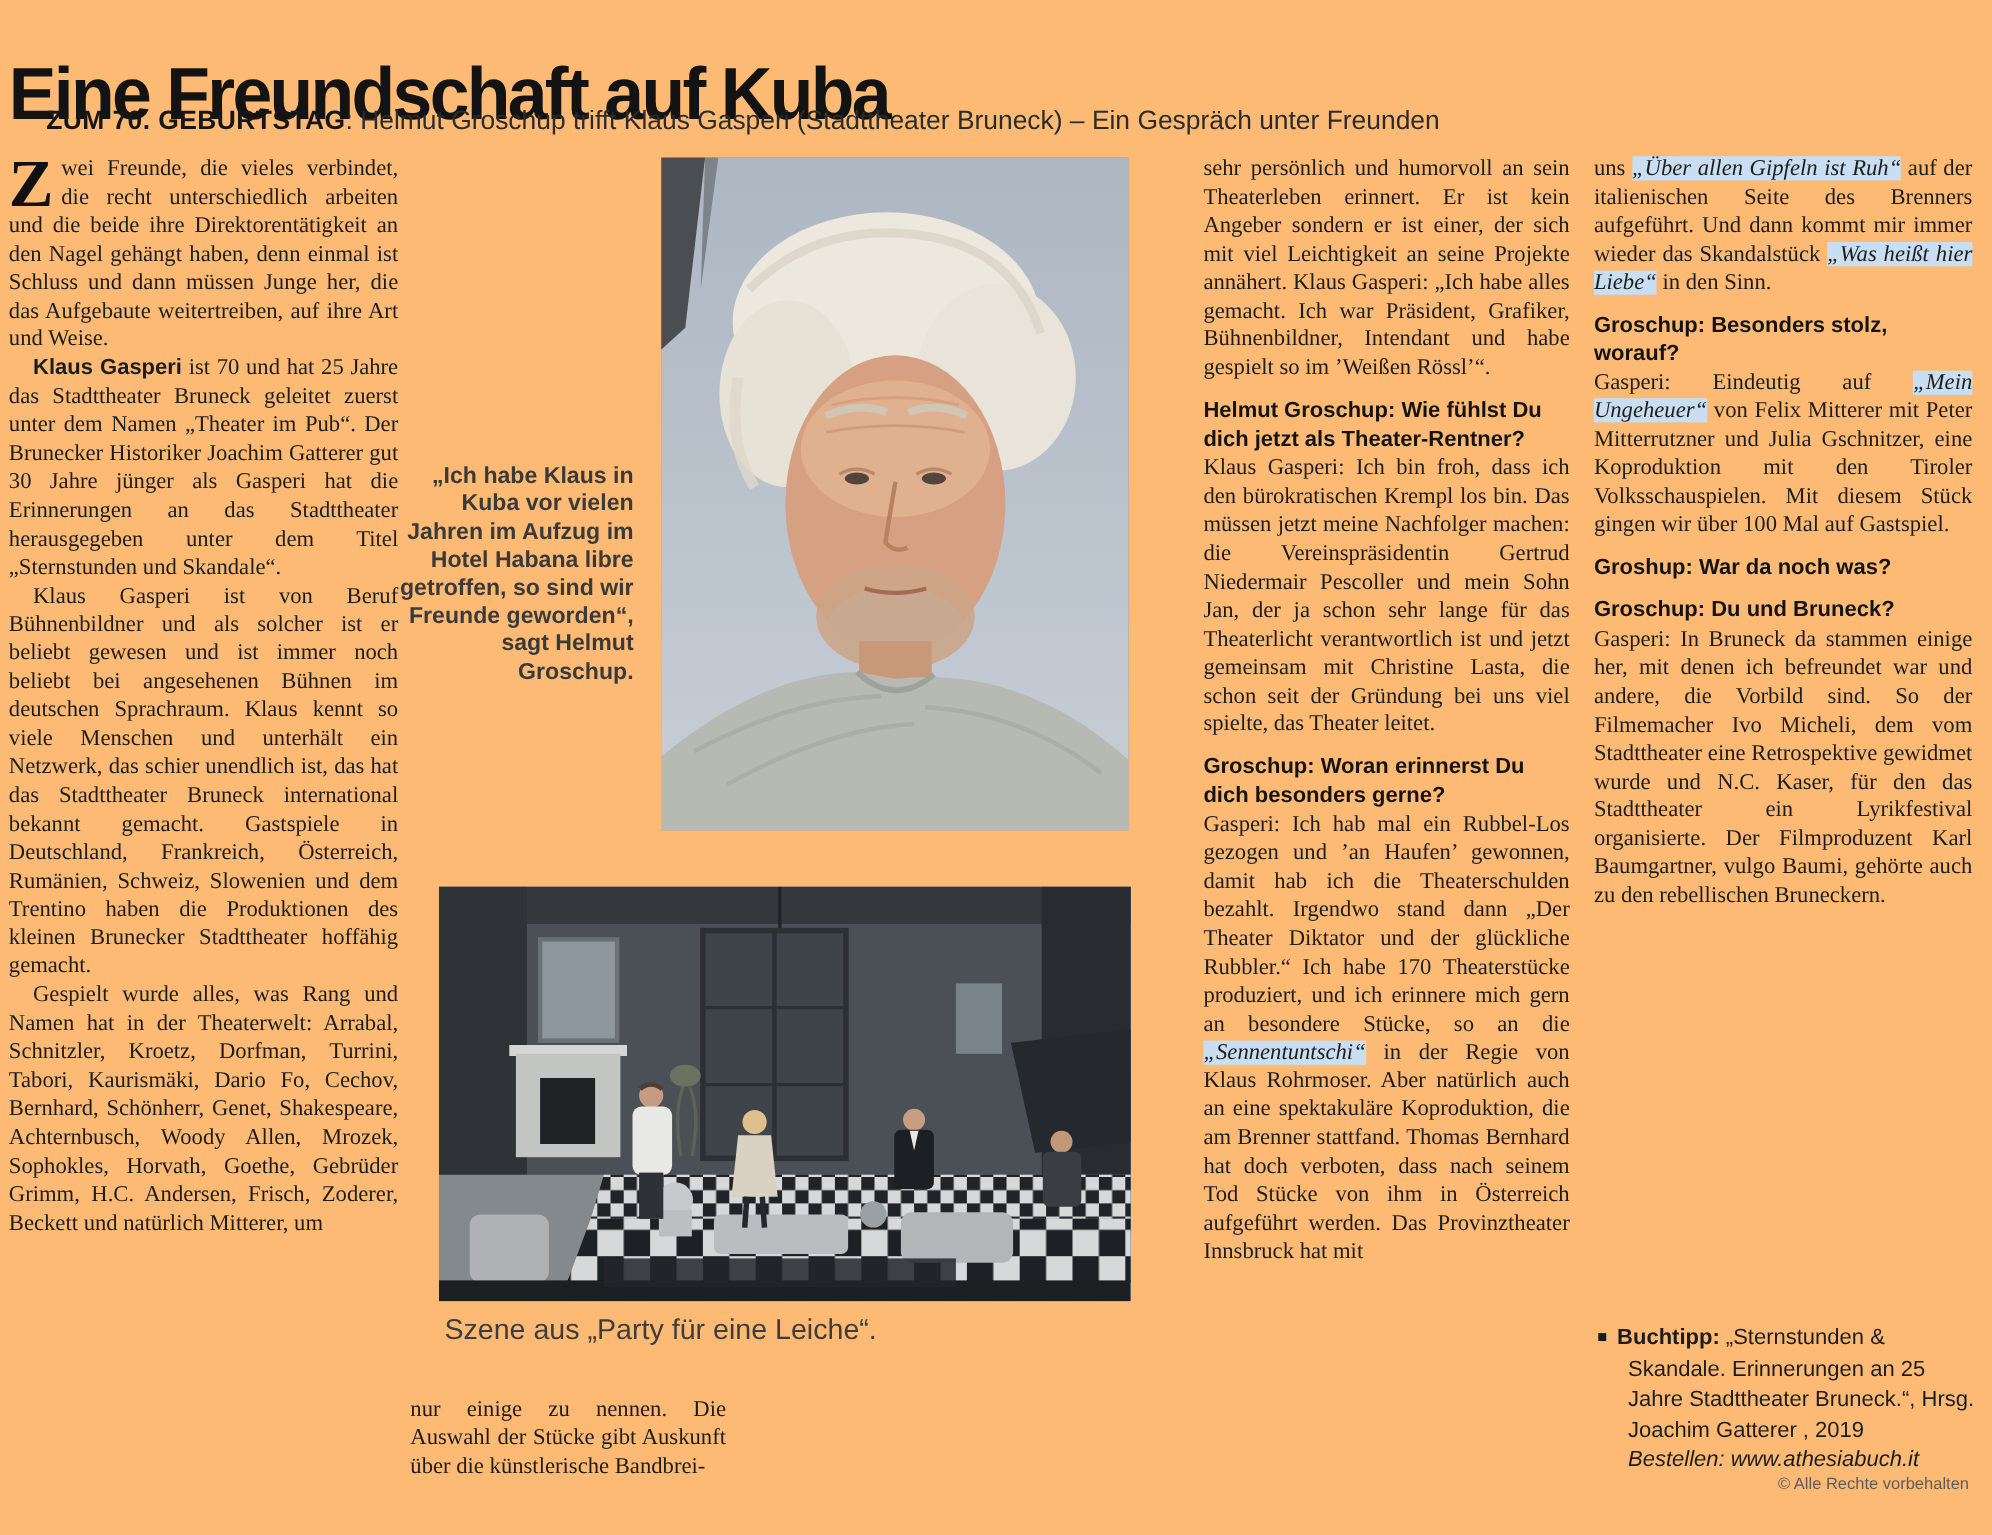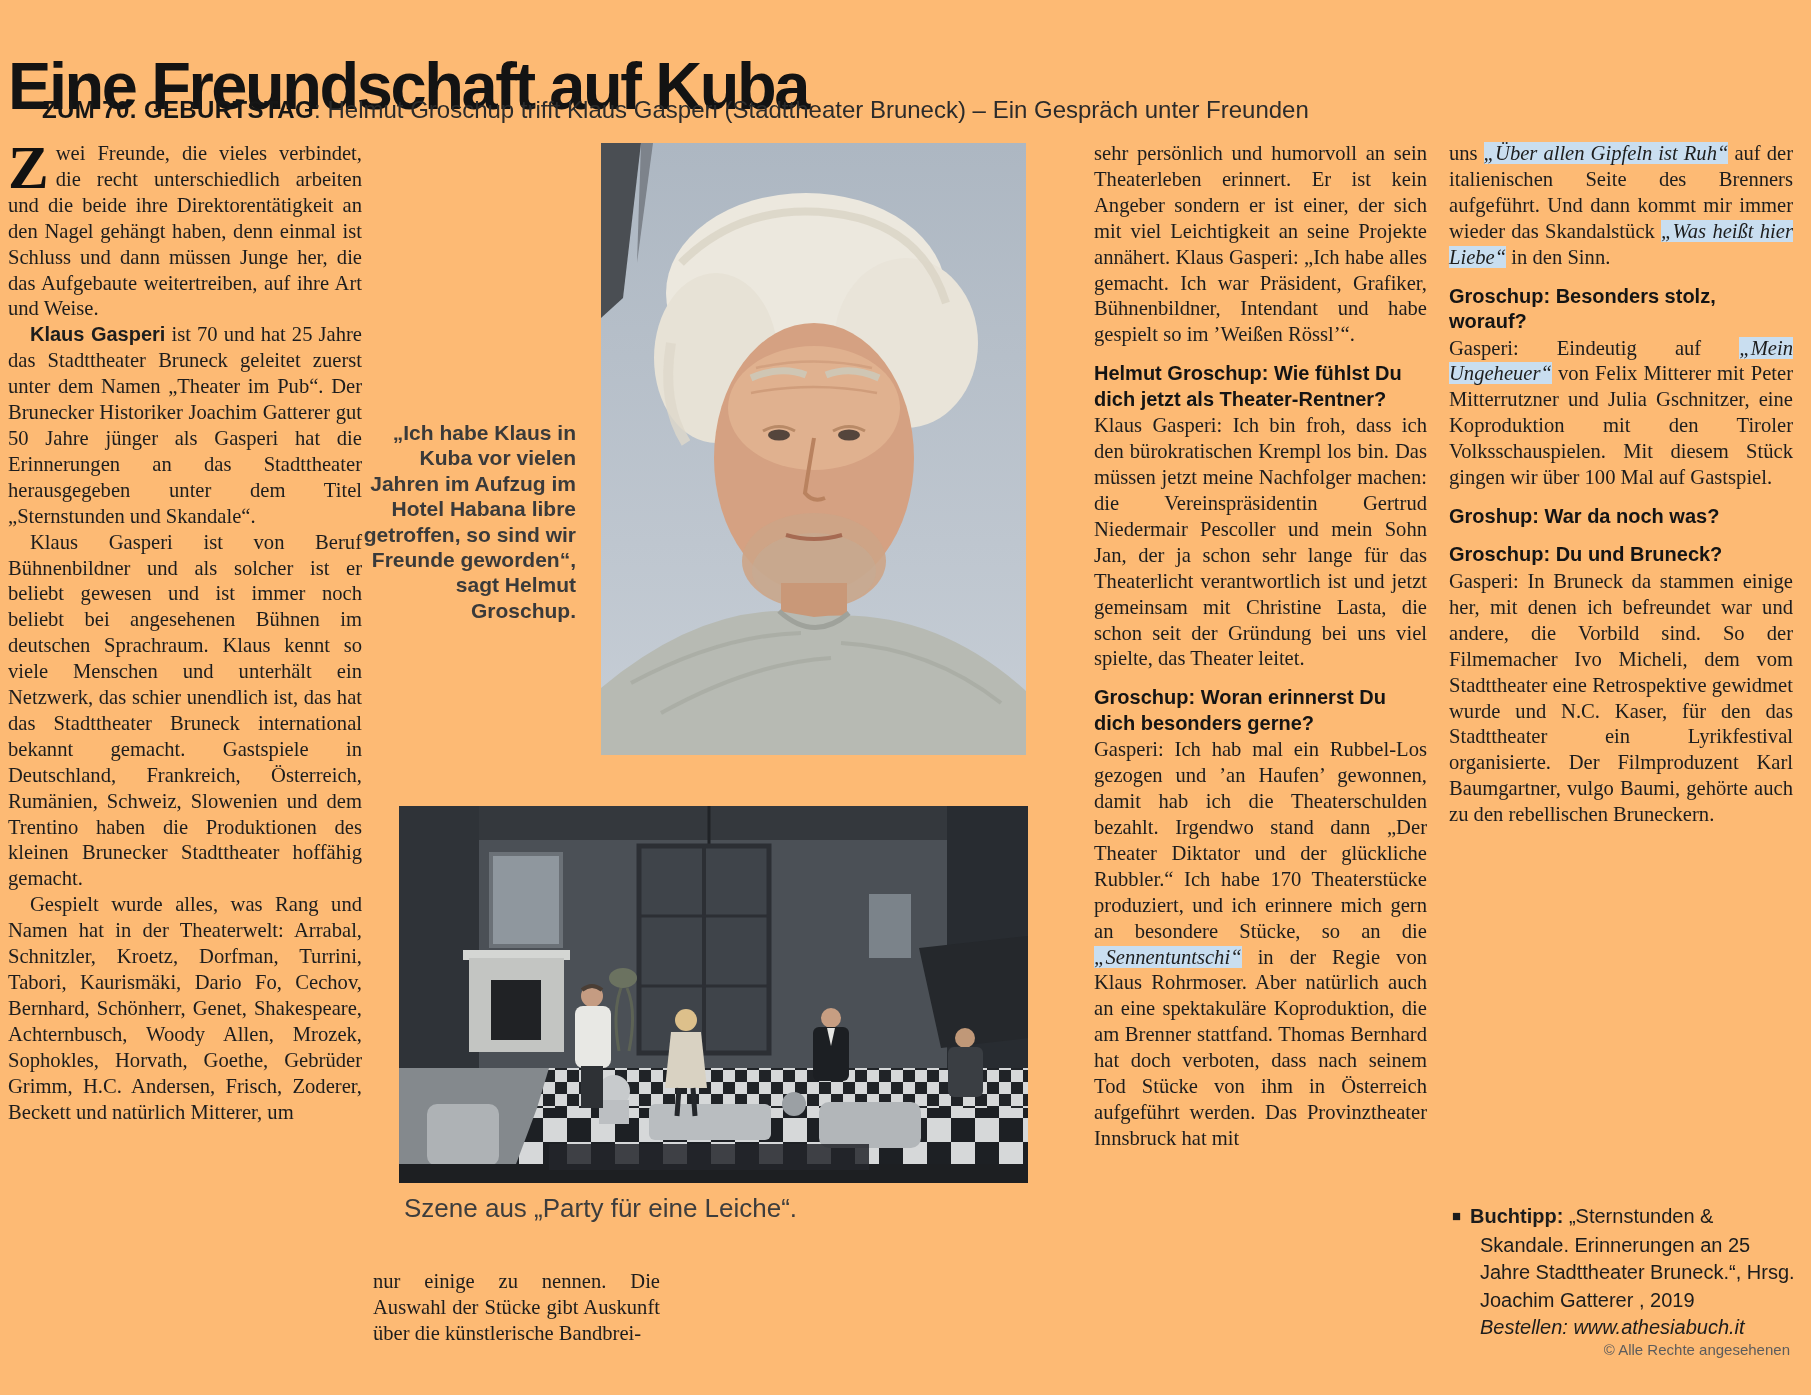--- a/index.html
+++ b/index.html
@@ -79,21 +79,21 @@
 <body>
 
 <div class="page">
 
   <h1 class="headline">Eine Freundschaft auf Kuba</h1>
 
   <div class="subhead"><span class="kicker">ZUM 70. GEBURTSTAG</span><span>: Helmut Groschup trifft Klaus Gasperi (Stadttheater Bruneck) – Ein Gespräch unter Freunden</span></div>
 
   <div class="col col1">
     <p><span class="dropcap">Z</span><span>wei Freunde, die vieles verbindet, die recht unterschiedlich arbeiten und die beide ihre Direktorentätigkeit an den Nagel gehängt haben, denn einmal ist Schluss und dann müssen Junge her, die das Aufgebaute weitertreiben, auf ihre Art und Weise.</span></p>
-    <p class="indent"><span class="lead">Klaus Gasperi</span><span> ist 70 und hat 25 Jahre das Stadttheater Bruneck geleitet zuerst unter dem Namen „Theater im Pub“. Der Brunecker Historiker Joachim Gatterer gut 50 Jahre jünger als Gasperi hat die Erinnerungen an das Stadttheater herausgegeben unter dem Titel „Sternstunden und Skandale“.</span></p>
+    <p class="indent"><span class="lead">Klaus Gasperi</span><span> ist 70 und hat 25 Jahre das Stadttheater Bruneck geleitet zuerst unter dem Namen „Theater im Pub“. Der Brunecker Historiker Joachim Gatterer gut 30 Jahre jünger als Gasperi hat die Erinnerungen an das Stadttheater herausgegeben unter dem Titel „Sternstunden und Skandale“.</span></p>
     <p class="indent">Klaus Gasperi ist von Beruf Bühnenbildner und als solcher ist er beliebt gewesen und ist immer noch beliebt bei angesehenen Bühnen im deutschen Sprachraum. Klaus kennt so viele Menschen und unterhält ein Netzwerk, das schier unendlich ist, das hat das Stadttheater Bruneck international bekannt gemacht. Gastspiele in Deutschland, Frankreich, Österreich, Rumänien, Schweiz, Slowenien und dem Trentino haben die Produktionen des kleinen Brunecker Stadttheater hoffähig gemacht.</p>
     <p class="indent">Gespielt wurde alles, was Rang und Namen hat in der Theaterwelt: Arrabal, Schnitzler, Kroetz, Dorfman, Turrini, Tabori, Kaurismäki, Dario Fo, Cechov, Bernhard, Schönherr, Genet, Shakespeare, Achternbusch, Woody Allen, Mrozek, Sophokles, Horvath, Goethe, Gebrüder Grimm, H.C. Andersen, Frisch, Zoderer, Beckett und natürlich Mitterer, um</p>
   </div>
 
   <div class="pullquote">„Ich habe Klaus in Kuba vor vielen Jahren im Aufzug im Hotel Habana libre getroffen, so sind wir Freunde geworden“, sagt Helmut Groschup.</div>
 
   <div class="photo portrait">
     <svg viewBox="0 0 425 612" preserveAspectRatio="none" aria-hidden="true">
       <defs>
         <linearGradient id="pbg" x1="0" y1="0" x2="0" y2="1">
@@ -213,15 +213,15 @@
     <p class="qa-q">Groshup: War da noch was?</p>
     <p class="qa-q">Groschup: Du und Bruneck?</p>
     <p>Gasperi: In Bruneck da stammen einige her, mit denen ich befreundet war und andere, die Vorbild sind. So der Filmemacher Ivo Micheli, dem vom Stadttheater eine Retrospektive gewidmet wurde und N.C. Kaser, für den das Stadttheater ein Lyrikfestival organisierte. Der Filmproduzent Karl Baumgartner, vulgo Baumi, gehörte auch zu den rebellischen Bruneckern.</p>
   </div>
 
   <div class="booktip">
     <p class="booktip-main"><span class="bullet">■</span><span class="bt-lead">Buchtipp:</span><span> „Sternstunden &amp; Skandale. Erinnerungen an 25 Jahre Stadttheater Bruneck.“, Hrsg. Joachim Gatterer , 2019</span></p>
     <p class="booktip-order">Bestellen: www.athesiabuch.it</p>
   </div>
 
-  <div class="copyright">© Alle Rechte angesehenen</div>
+  <div class="copyright">© Alle Rechte vorbehalten</div>
 
 </div>
 
 </body></html>

